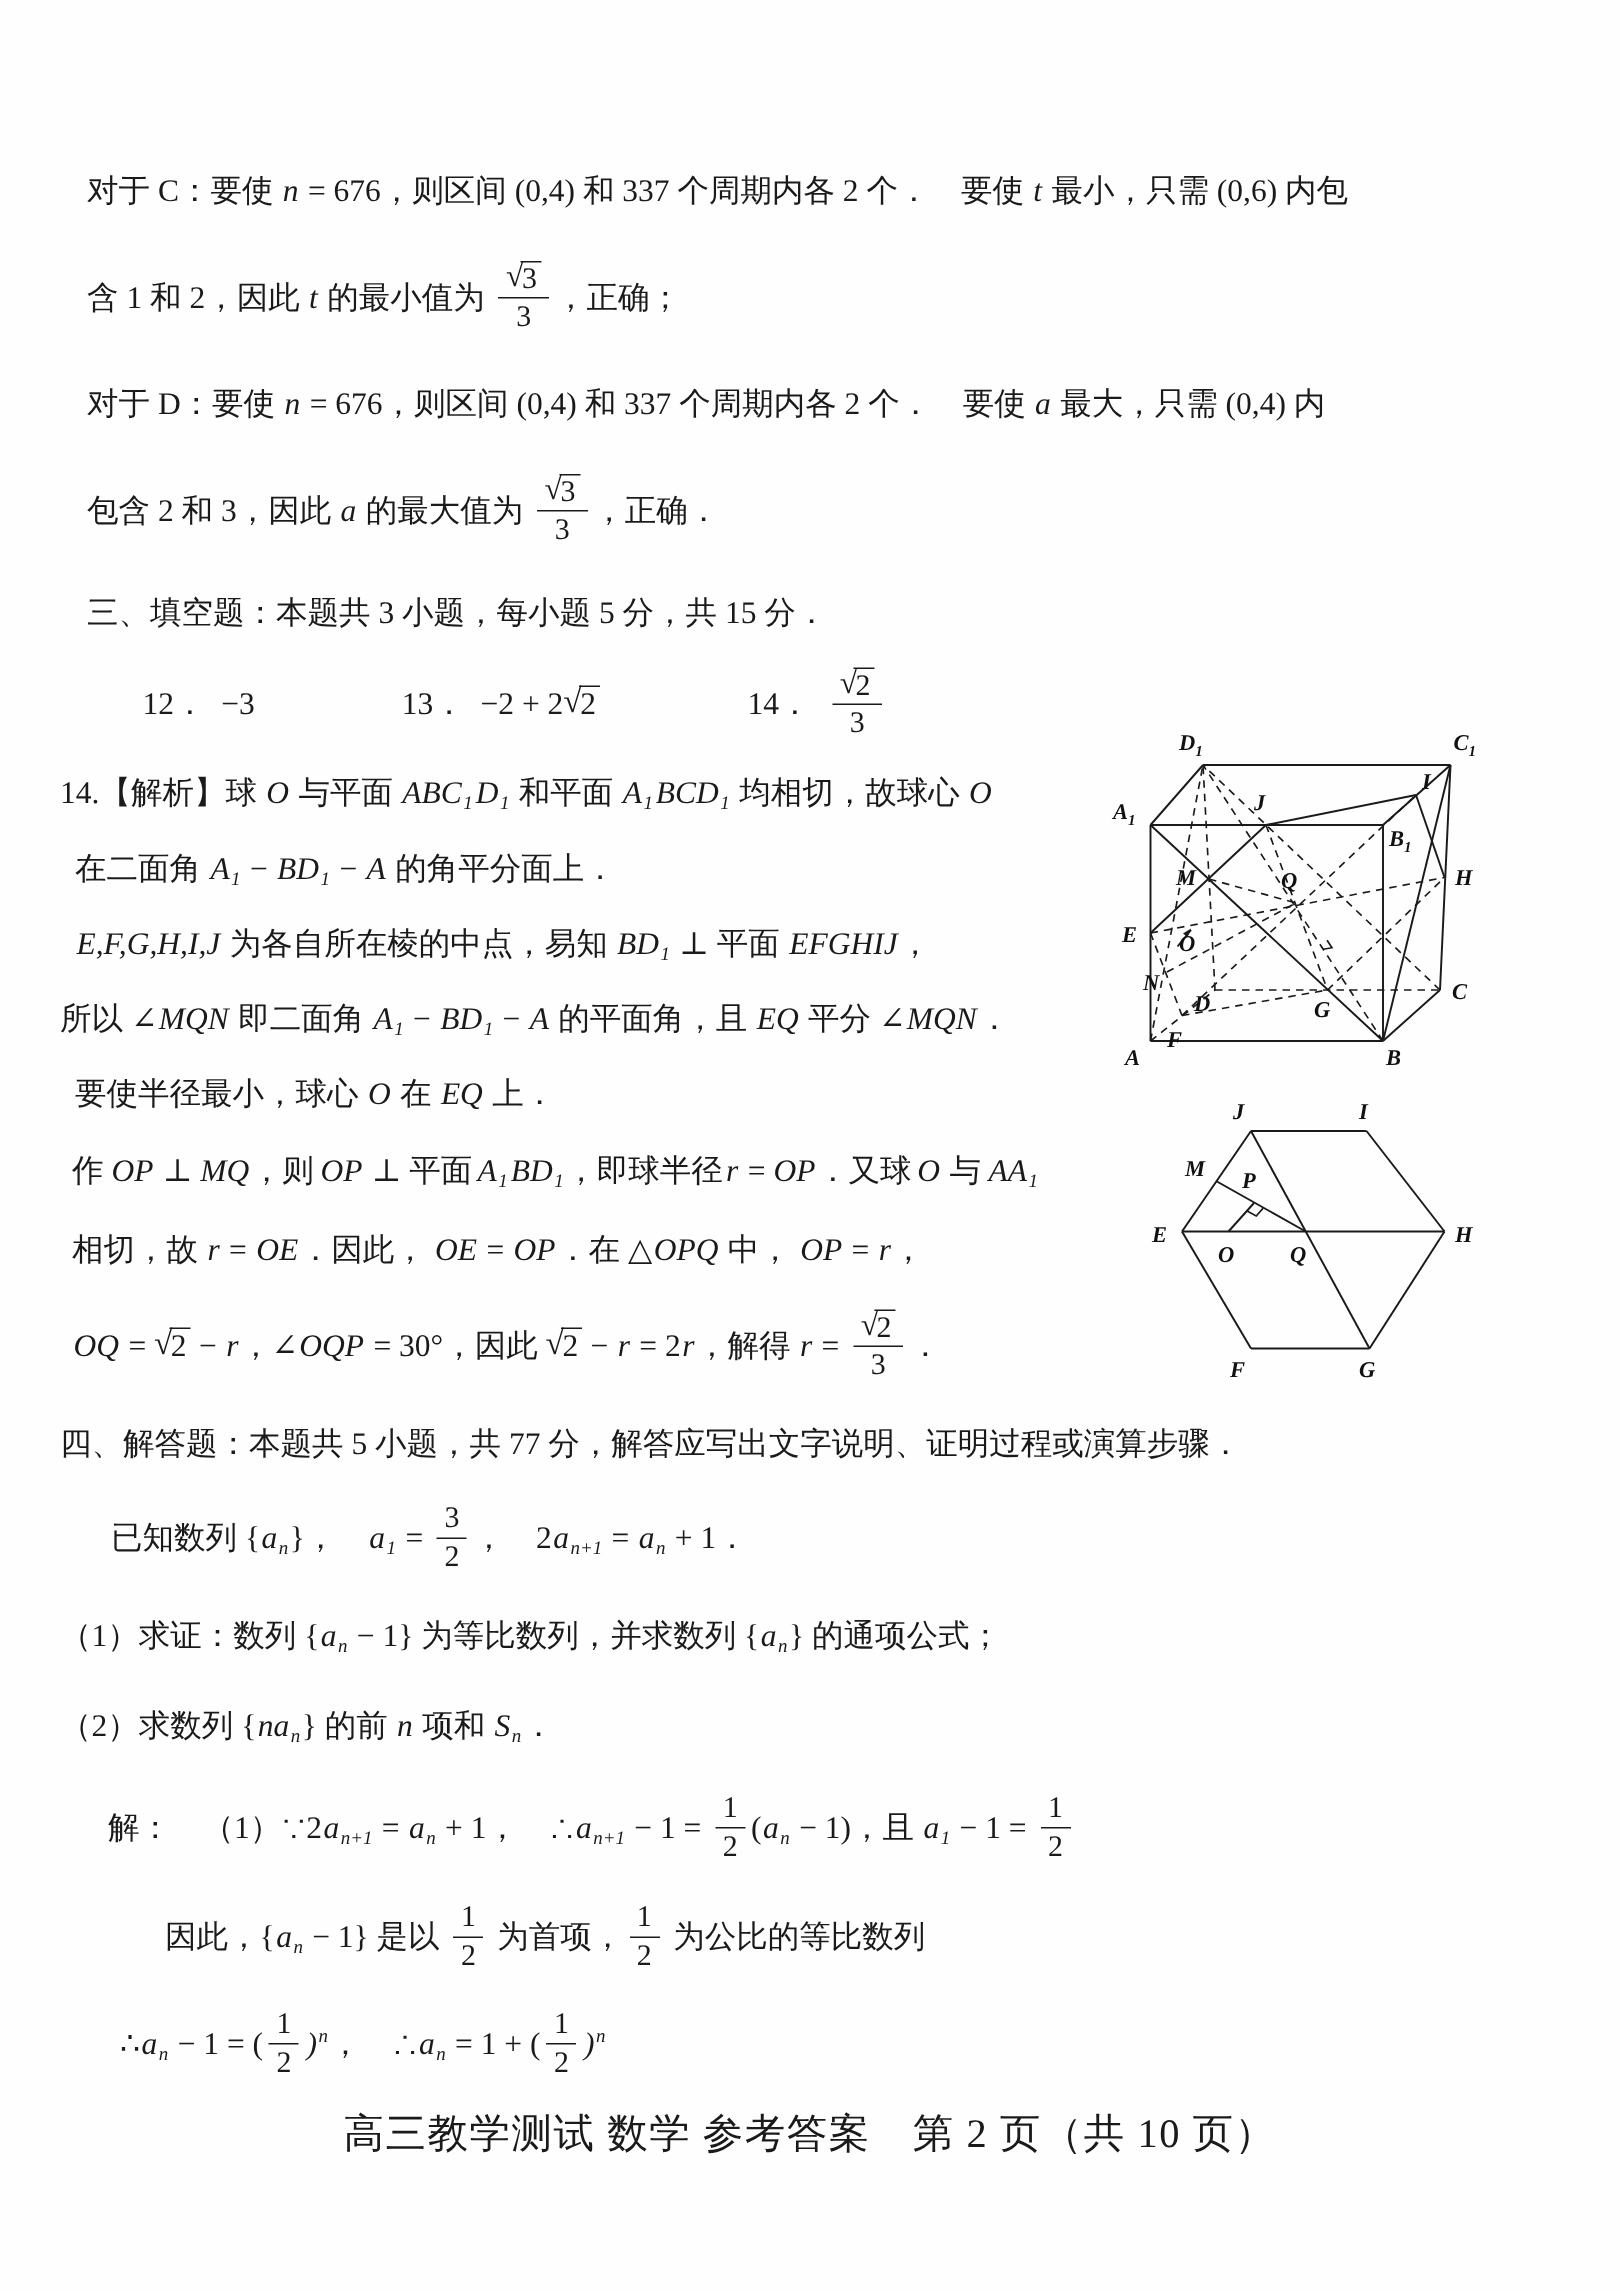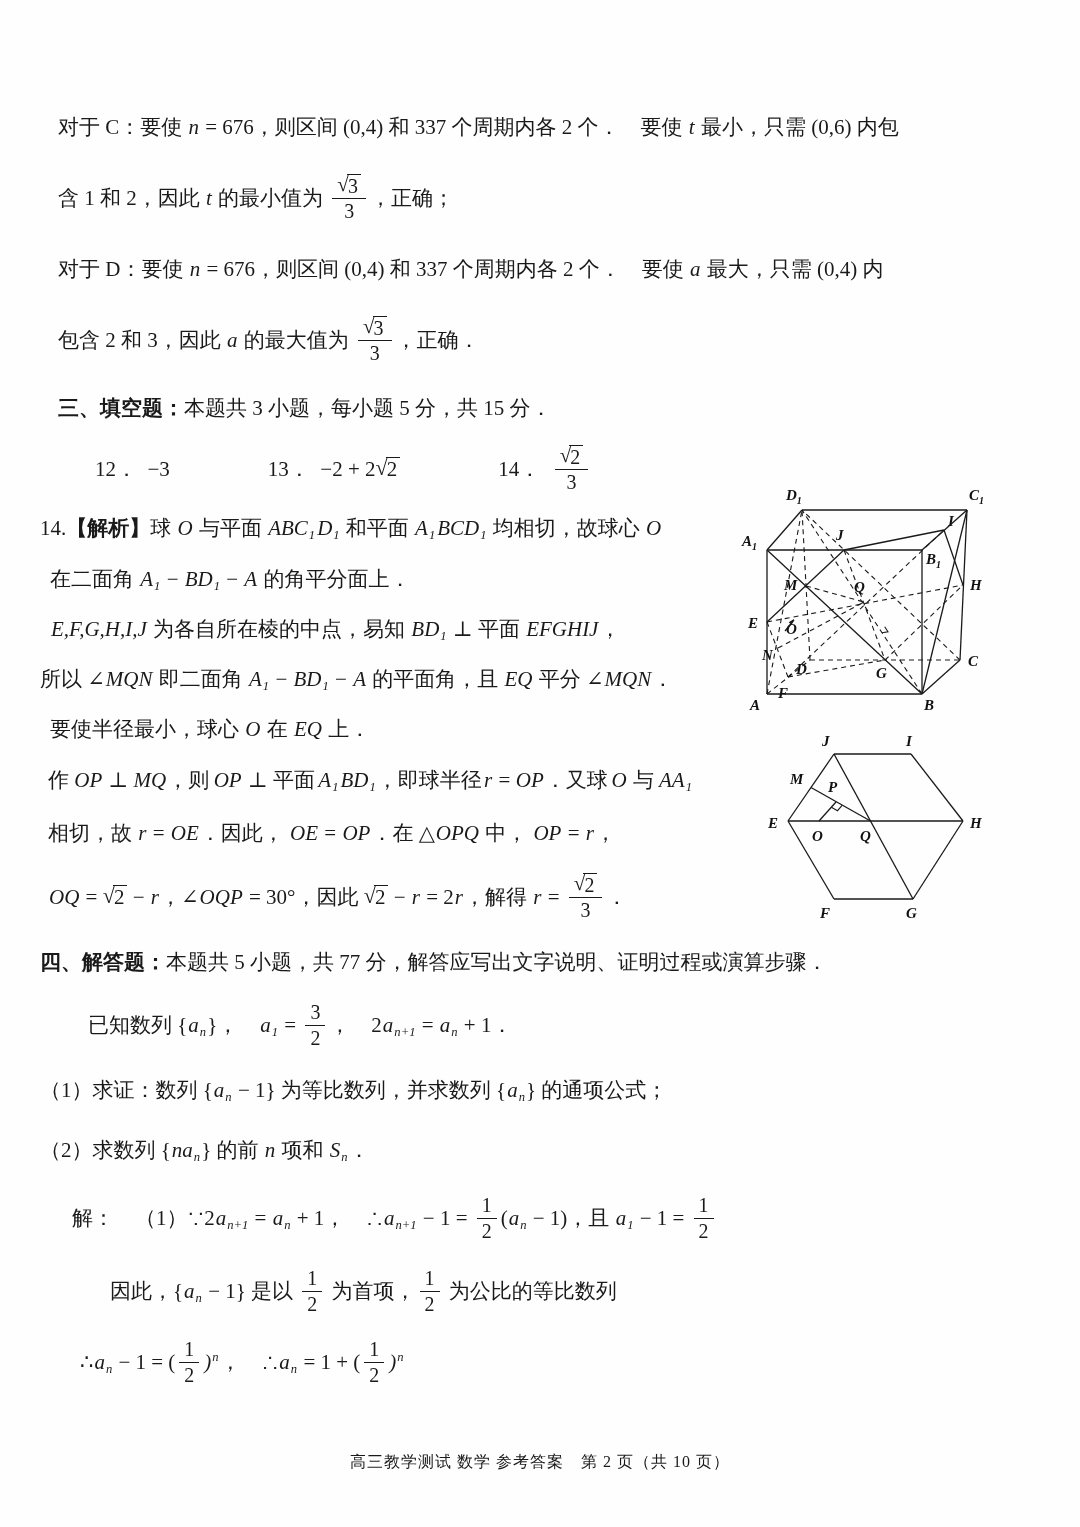--- a/index.html
+++ b/index.html
@@ -8,42 +8,42 @@
     width:1080px;height:1527px;
     background:#fefefe;
     color:#1a1a1a;
     font-family:"Liberation Serif","DejaVu Serif",serif;
     font-size:21px;
     overflow:hidden;
   }
   .content{padding:96px 56px 0 40px;}
   .line{display:flex;align-items:center;flex-wrap:nowrap;}
   .t{white-space:pre-wrap;}
-  .bold{font-weight:bold;}
+  .bold{font-weight:normal;}
   .mi{font-style:italic;font-family:"Liberation Serif","DejaVu Serif",serif;padding:0 1px;white-space:pre;}
   .mi sub{font-size:0.6em;font-style:italic;line-height:0;vertical-align:-0.35em;margin-left:1px;}
   .mi sup{font-size:0.6em;font-style:italic;line-height:0;vertical-align:0.6em;margin-left:1px;}
   .frac{display:inline-flex;flex-direction:column;align-items:center;margin:0 4px;font-size:0.95em;line-height:1.12;}
   .frac .num{border-bottom:1.6px solid #1a1a1a;padding:0 5px 1px;display:inline-flex;align-items:flex-start;}
   .frac .den{padding-top:1px;}
   .sqrt{display:inline-flex;align-items:flex-start;white-space:pre;}
   .sqrt .rx{line-height:1.05;font-size:1.06em;transform:translateY(-0.05em);}
   .sqrt .rad{border-top:1.6px solid #1a1a1a;line-height:1.12;padding:0 3px 0 1px;margin-left:-2px;}
   .ans-item{display:inline-flex;align-items:center;margin-right:98px;}
   .fig{position:absolute;}
   .fig svg{overflow:visible;display:block;}
   .fig line.solid, .fig polyline.solid{stroke:#1a1a1a;stroke-width:1.3;fill:none;}
   .fig line.dash{stroke:#1a1a1a;stroke-width:1.1;stroke-dasharray:5,4;fill:none;}
   .fig polyline.mark{stroke:#1a1a1a;stroke-width:1.1;fill:none;}
   .fig polygon.head{fill:#1a1a1a;stroke:none;}
   .fig text{font-family:"Liberation Serif","DejaVu Serif",serif;font-size:15px;font-weight:bold;font-style:italic;fill:#111;}
   .fig text tspan.sub{font-size:10px;}
   .footer{
-    position:absolute;top:1452px;left:0;width:100%;
-    text-align:center;font-size:16px;color:#1a1a1a;letter-spacing:1px;
+    position:absolute;top:1404px;left:0;width:100%;
+    text-align:center;font-size:27px;color:#1a1a1a;letter-spacing:1px;
   }
 </style>
 </head>
 <body>
 
 <div class="page">
   <div class="content">
 
     <div class="line" style="height:62px;margin-left:18px">
         <span class="t">对于 C：要使 </span>
@@ -220,21 +220,21 @@
           </span>
           <span class="den"><span class="t">3</span></span>
         </span>
         <span class="t">．</span>
       </div>
 
     <div class="line" style="height:56px;">
         <span class="t bold">四、解答题：</span>
         <span class="t">本题共 5 小题，共 77 分，解答应写出文字说明、证明过程或演算步骤．</span>
       </div>
-    <div class="line" style="height:70px;margin-left:48px">
+    <div class="line" style="height:70px;margin-left:34px">
         <span class="t">已知数列 {</span>
         <span class="mi">a<sub>n</sub></span>
         <span class="t">}，　</span>
         <span class="mi">a<sub>1</sub></span>
         <span class="t"> = </span>
         <span class="frac">
           <span class="num">
             <span class="t">3</span>
           </span>
           <span class="den"><span class="t">2</span></span>

